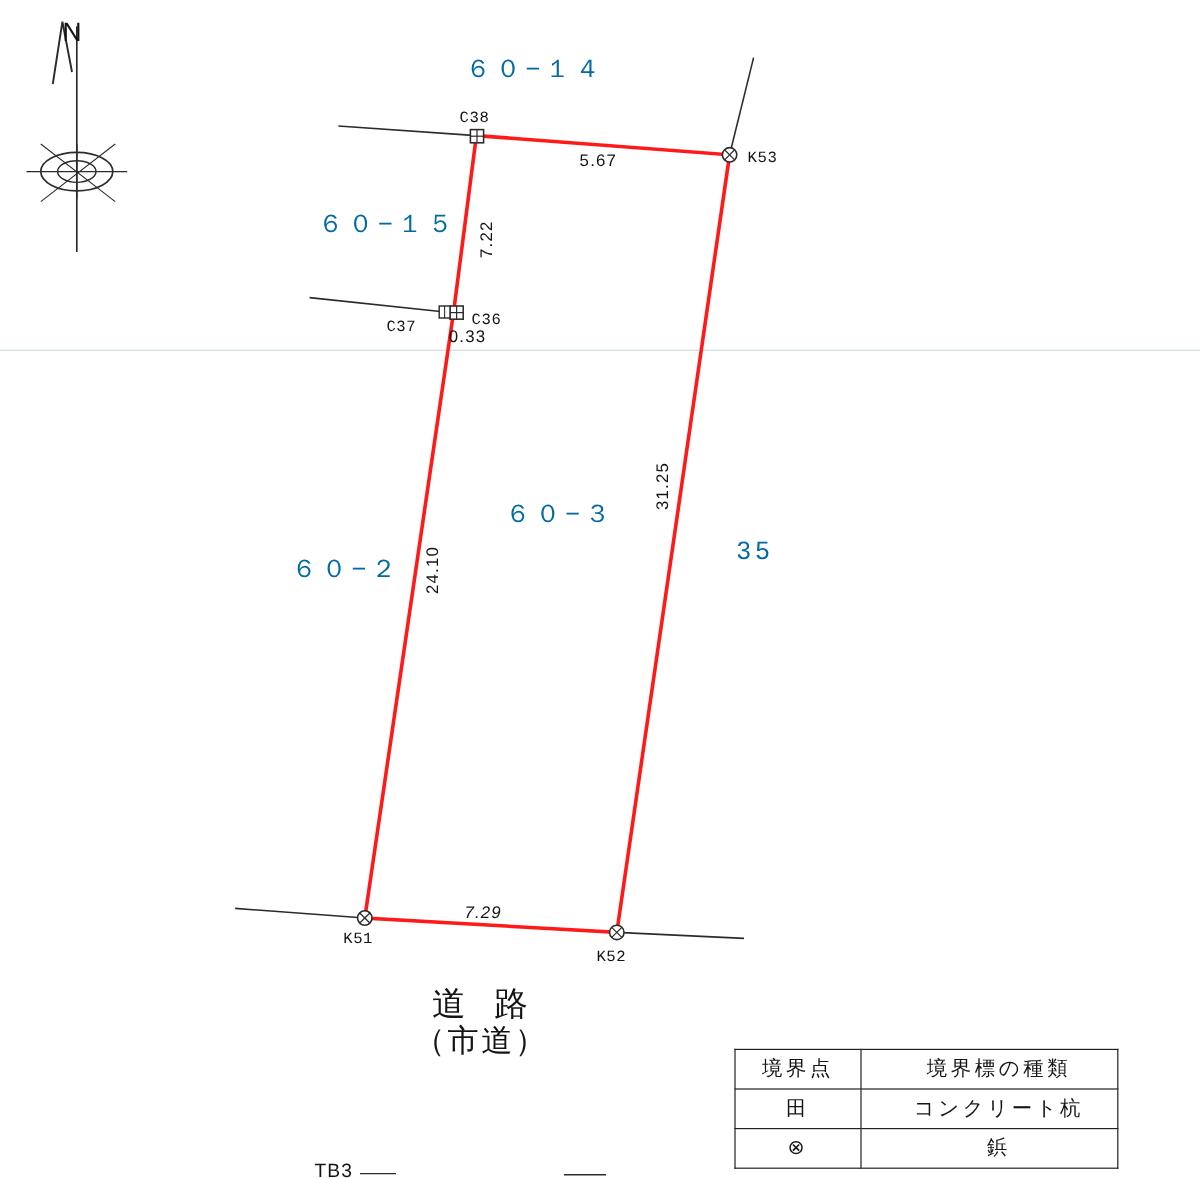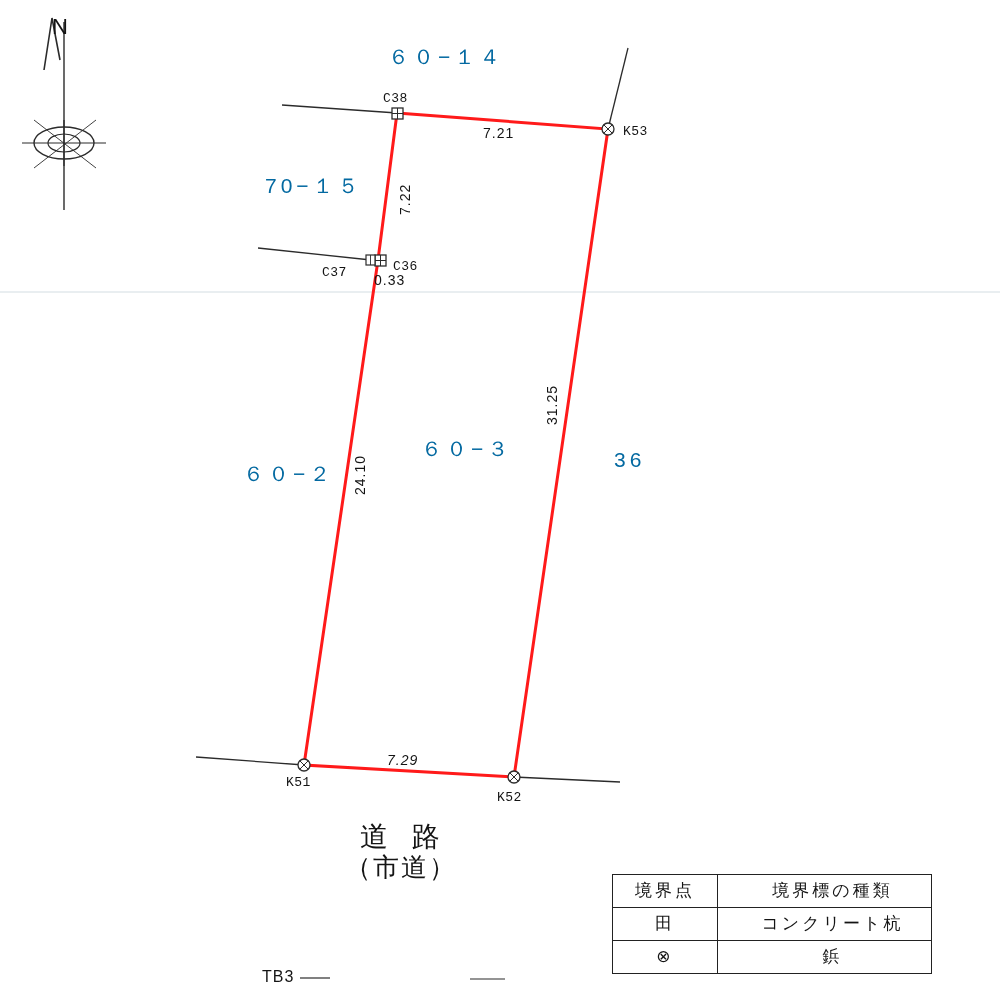--- a/index.html
+++ b/index.html
@@ -176,26 +176,26 @@
 
     <g stroke="#2b2b2b" stroke-width="1.2" fill="none">
       <line x1="300" y1="978" x2="330" y2="978"></line>
       <line x1="470" y1="979" x2="505" y2="979"></line>
     </g>
   </svg>
 
   <div class="lbl northN" style="left:52px; top:14px;">N</div>
 
   <div class="lbl lot" style="left:388px; top:43px;">６０−１４</div>
-  <div class="lbl lot" style="left:265px; top:172px;">70−１５</div>
-  <div class="lbl lot" style="left:421px; top:435px;text-align:right;">６０−３</div>
+  <div class="lbl lot" style="left:265px; top:172px;">６０−１５</div>
+  <div class="lbl lot" style="left:421px; top:414px;text-align:right;">６０−３</div>
   <div class="lbl lot" style="left:243px; top:460px;">６０−２</div>
-  <div class="lbl lot" style="left:614px; top:448px;">36</div>
-
-  <div class="lbl dim" style="left:483px; top:125px;">7.21</div>
+  <div class="lbl lot" style="left:614px; top:448px;">35</div>
+
+  <div class="lbl dim" style="left:483px; top:125px;">5.67</div>
   <div class="lbl dim rot" style="left:397px; top:215px;">7.22</div>
   <div class="lbl dim" style="left:374px; top:272px;">0.33</div>
   <div class="lbl dim rot" style="left:352px; top:495px;">24.10</div>
   <div class="lbl dim rot" style="left:544px; top:425px;">31.25</div>
   <div class="lbl dim" style="left:387px; top:752px;font-style:italic;">7.29</div>
 
   <div class="lbl pid" style="left:383px; top:91px;">C38</div>
   <div class="lbl pid" style="left:623px; top:124px;">K53</div>
   <div class="lbl pid" style="left:322px; top:265px;">C37</div>
   <div class="lbl pid" style="left:393px; top:259px;">C36</div>

